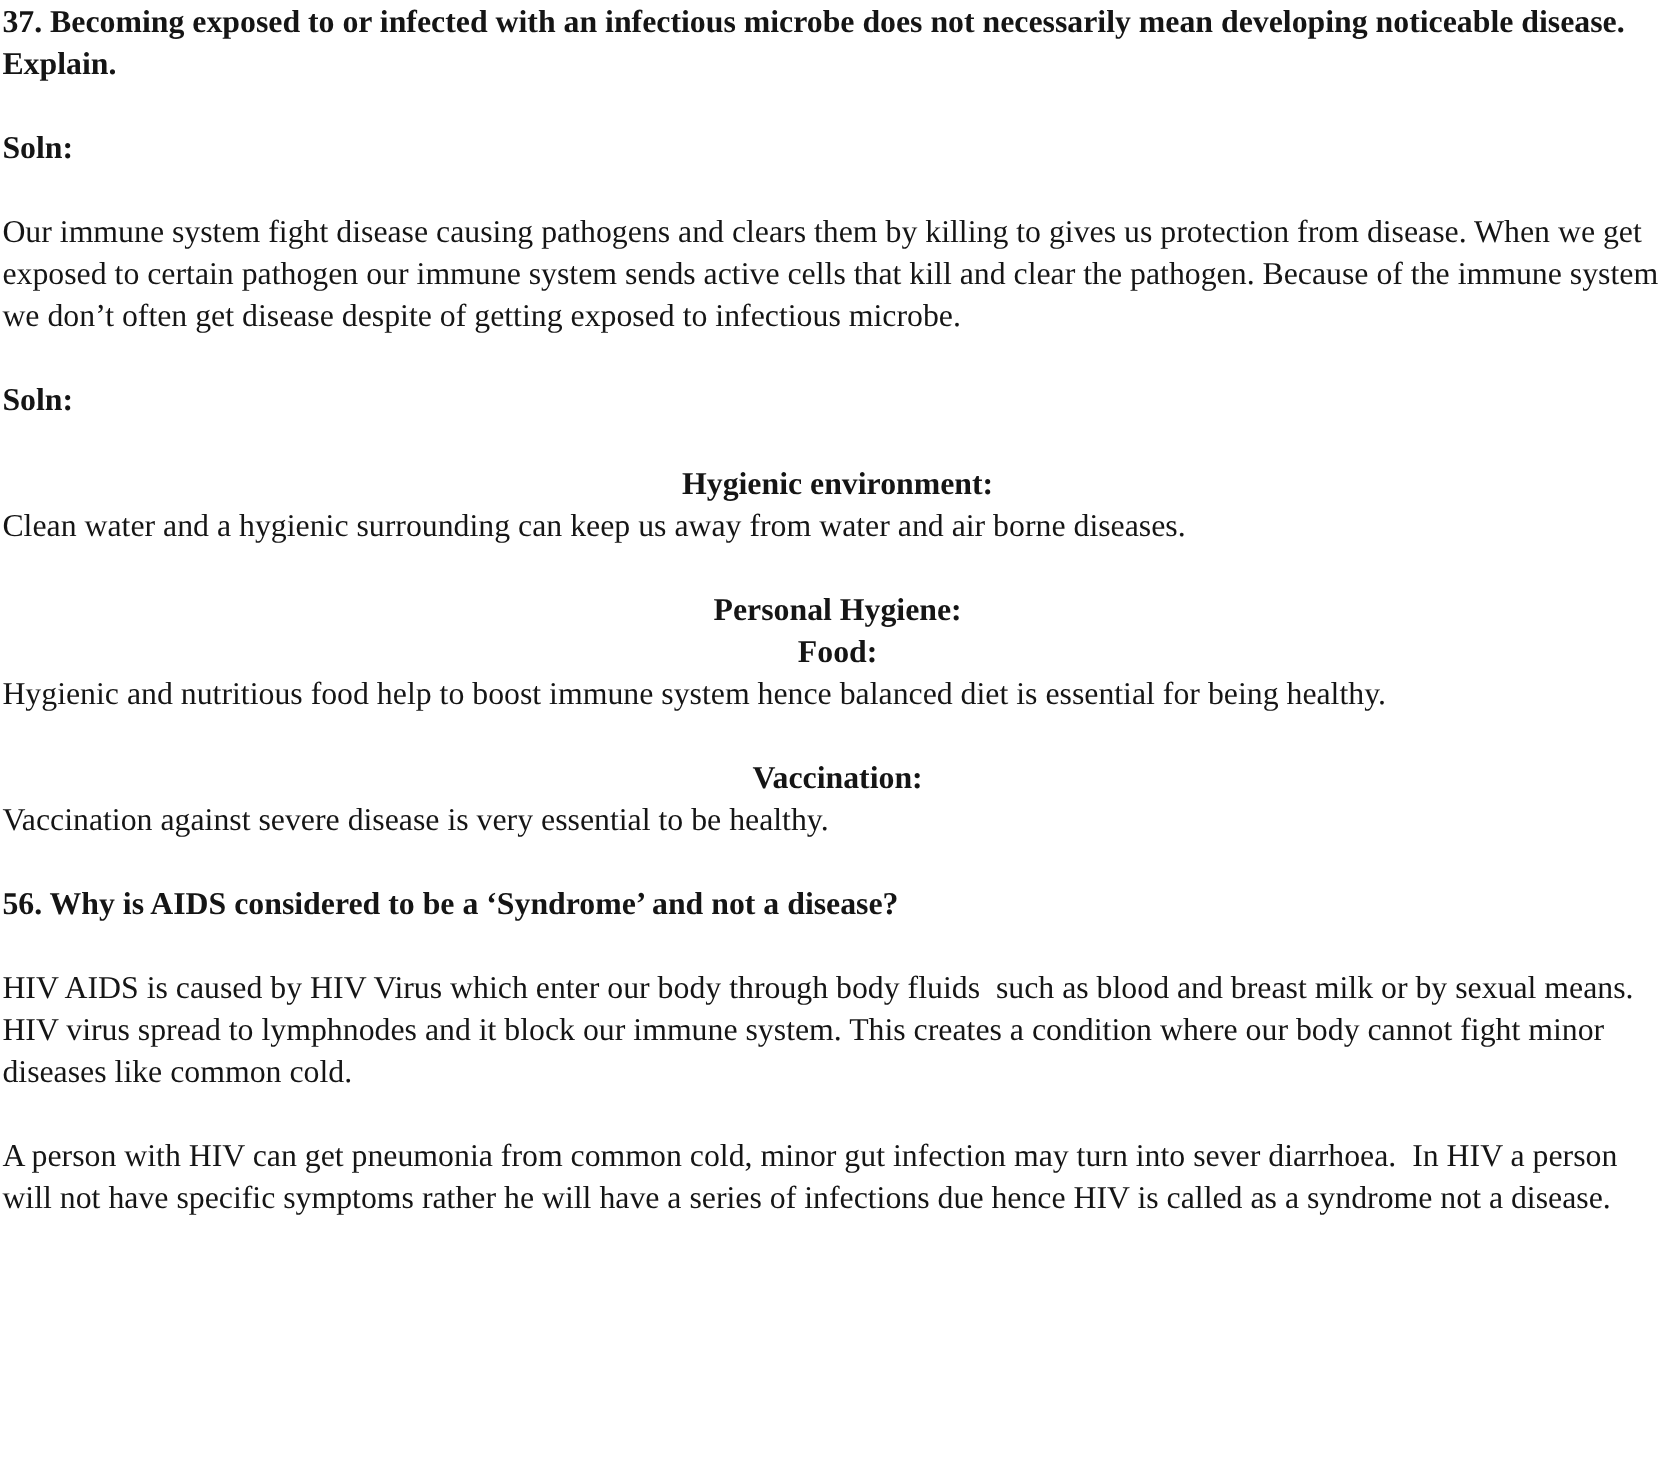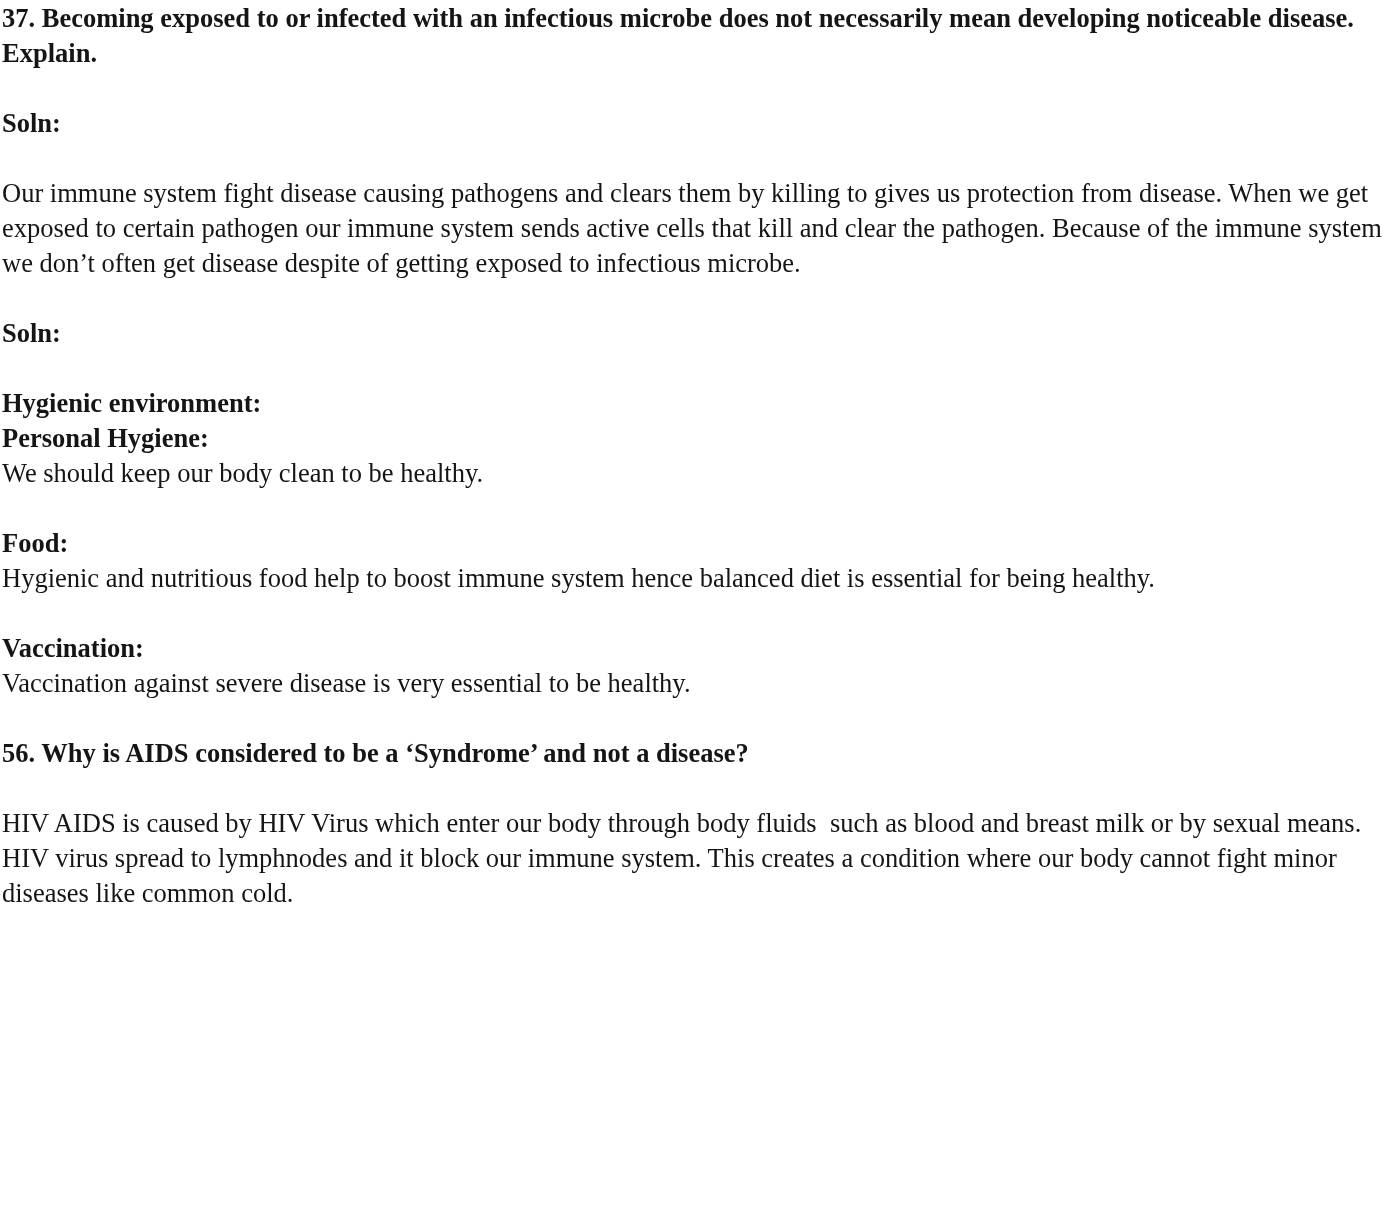--- a/index.html
+++ b/index.html
@@ -19,54 +19,56 @@
   }
   .page p {
     margin: 0 0 35px 0;
     white-space: pre-wrap;
   }
   .bold {
     font-weight: bold;
   }
   .factor-title {
     margin-bottom: 0 !important;
+    text-align: center;
   }
 </style>
 </head>
 <body>
 
 <div class="page">
 
   <section>
     <p class="bold">37. Becoming exposed to or infected with an infectious microbe does not necessarily mean developing noticeable disease. Explain.</p>
     <p class="bold">Soln:</p>
     <p>Our immune system fight disease causing pathogens and clears them by killing to gives us protection from disease. When we get exposed to certain pathogen our immune system sends active cells that kill and clear the pathogen. Because of the immune system we don’t often get disease despite of getting exposed to infectious microbe.</p>
   </section>
 
   <section>
     <p class="bold">Soln:</p>
 
     <div>
       <p class="bold factor-title">Hygienic environment:</p>
+      <p>Clean water and a hygienic surrounding can keep us away from water and air borne diseases.</p>
     </div>
 
     <div>
       <p class="bold factor-title">Personal Hygiene:</p>
-      <p>We should keep our body clean to be healthy.</p>
     </div>
 
     <div>
       <p class="bold factor-title">Food:</p>
       <p>Hygienic and nutritious food help to boost immune system hence balanced diet is essential for being healthy.</p>
     </div>
 
     <div>
       <p class="bold factor-title">Vaccination:</p>
       <p>Vaccination against severe disease is very essential to be healthy.</p>
     </div>
   </section>
 
   <section>
     <p class="bold">56. Why is AIDS considered to be a ‘Syndrome’ and not a disease?</p>
     <p>HIV AIDS is caused by HIV Virus which enter our body through body fluids  such as blood and breast milk or by sexual means. HIV virus spread to lymphnodes and it block our immune system. This creates a condition where our body cannot fight minor diseases like common cold.</p>
+    <p>A person with HIV can get pneumonia from common cold, minor gut infection may turn into sever diarrhoea.  In HIV a person will not have specific symptoms rather he will have a series of infections due hence HIV is called as a syndrome not a disease.</p>
   </section>
 
 </div>
 
 </body></html>

